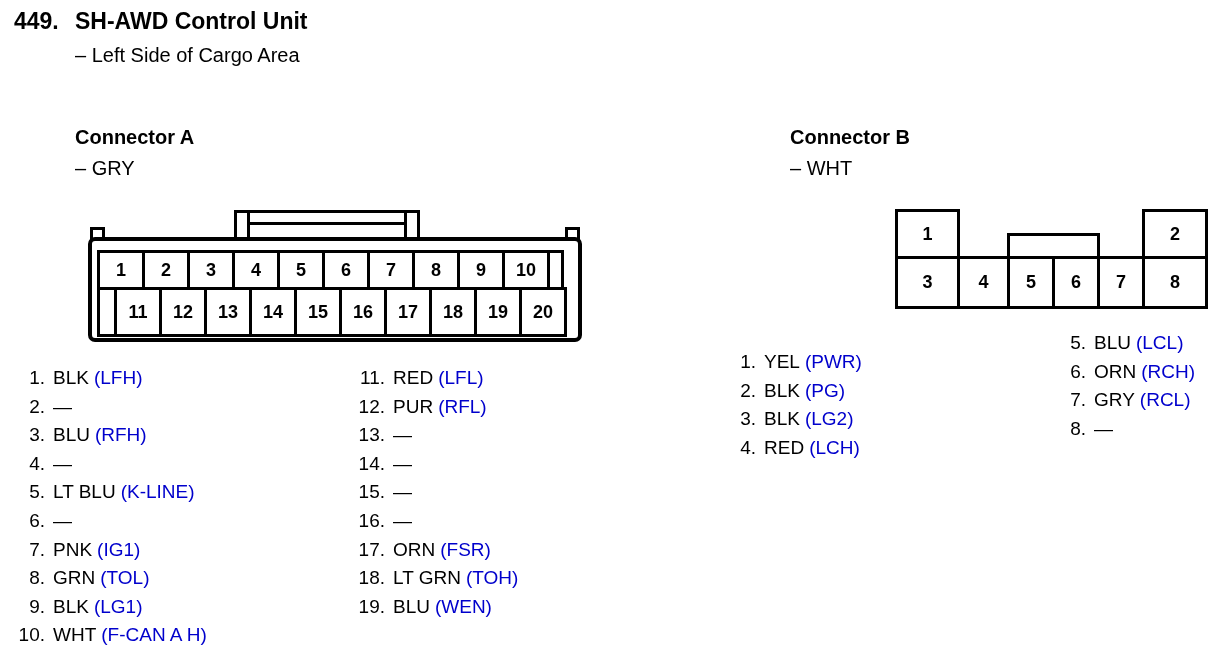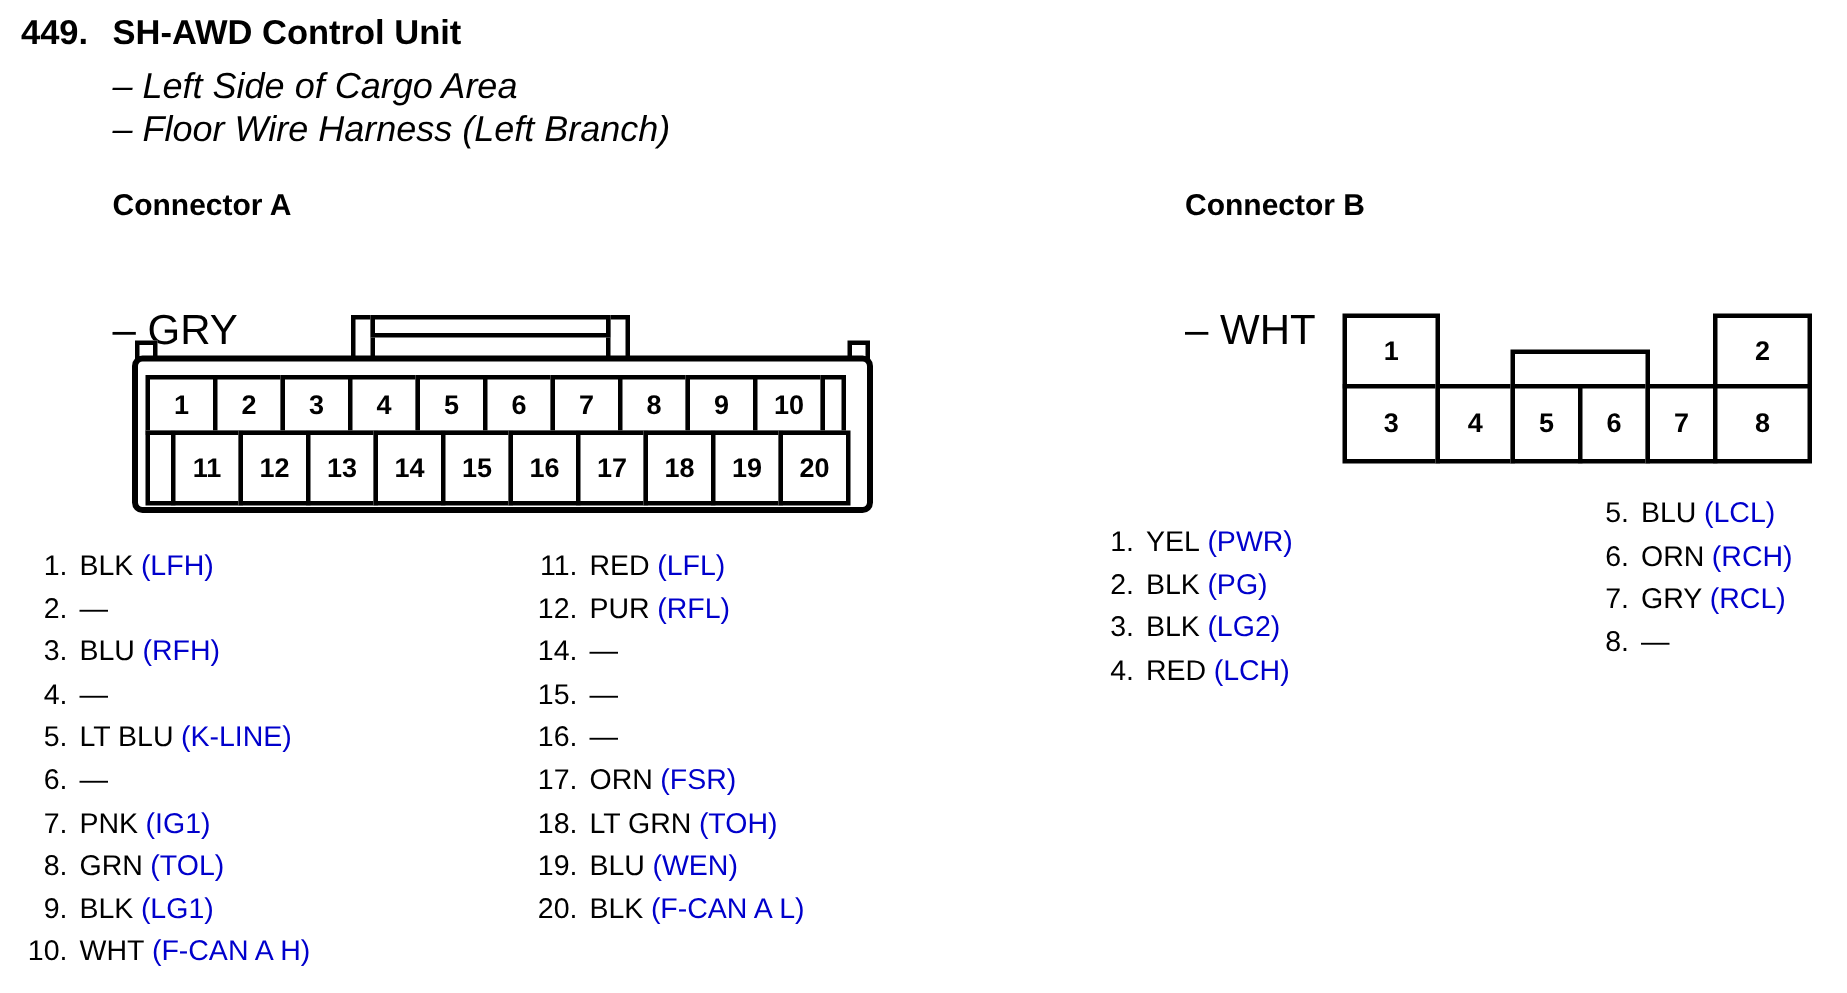--- a/index.html
+++ b/index.html
@@ -3,24 +3,24 @@
 <meta charset="utf-8">
 <style>
   * { margin:0; padding:0; box-sizing:border-box; }
   html,body { background:#ffffff; }
   body { font-family:"Liberation Sans", sans-serif; color:#000; }
   .page { position:relative; width:1231px; height:662px; background:#fff; overflow:hidden;padding-left:28px; }
 
   
   .title-row { position:absolute; left:14px; top:8px; display:flex; font-size:23px; font-weight:bold; }
   .item-num { display:inline-block; width:61px; }
-  .loc { position:absolute; left:75px; font-size:24px;font-style:italic; }
+  .loc { position:absolute; left:75px; font-size:20px; }
 
   .conn-head { position:absolute; top:126px; font-size:20px; font-weight:bold; }
-  .conn-color { position:absolute; top:157px; font-size:28px;margin-top:47px; }
+  .conn-color { position:absolute; top:157px; font-size:20px; }
 
   
   .cell { border:3px solid #000; background:#fff; display:flex; align-items:center; justify-content:center;
           font-weight:bold; font-size:18px; }
   .row { position:absolute; display:flex; z-index:3; }
   .row .cell { margin-left:-3px; }
   .row .cell:first-child { margin-left:0; }
 
   
   .conn-a { position:absolute; left:88px; top:208px; width:494px; height:134px; }
@@ -54,21 +54,20 @@
 </head>
 <body>
 
 <div class="page">
 
   <div class="title-row">
     <span class="item-num">449.</span>
     <span class="item-title">SH-AWD Control Unit</span>
   </div>
   <div class="loc" style="top:44px">– Left Side of Cargo Area</div>
-  <div class="loc" style="top:73px">– Floor Wire Harness (Left Branch)</div>
 
   <div class="conn-head" style="left:75px">Connector A</div>
   <div class="conn-color" style="left:75px">– GRY</div>
   <div class="conn-head" style="left:790px">Connector B</div>
   <div class="conn-color" style="left:790px">– WHT</div>
 
   <div class="conn-a">
     <div class="ca-post" style="left:146px"></div>
     <div class="ca-post" style="left:316px"></div>
     <div class="ca-bar"></div>
@@ -128,27 +127,27 @@
     <div class="pin-row"><span class="pin-num">6.</span><span class="pin-wire">—</span><span class="pin-signal"></span></div>
     <div class="pin-row"><span class="pin-num">7.</span><span class="pin-wire">PNK</span><span class="pin-signal">(IG1)</span></div>
     <div class="pin-row"><span class="pin-num">8.</span><span class="pin-wire">GRN</span><span class="pin-signal">(TOL)</span></div>
     <div class="pin-row"><span class="pin-num">9.</span><span class="pin-wire">BLK</span><span class="pin-signal">(LG1)</span></div>
     <div class="pin-row"><span class="pin-num">10.</span><span class="pin-wire">WHT</span><span class="pin-signal">(F-CAN A H)</span></div>
   </div>
 
   <div class="pinlist" style="left:352px; top:364px">
     <div class="pin-row"><span class="pin-num">11.</span><span class="pin-wire">RED</span><span class="pin-signal">(LFL)</span></div>
     <div class="pin-row"><span class="pin-num">12.</span><span class="pin-wire">PUR</span><span class="pin-signal">(RFL)</span></div>
+    <div class="pin-row"><span class="pin-num">13.</span><span class="pin-wire">—</span><span class="pin-signal"></span></div>
     <div class="pin-row"><span class="pin-num">14.</span><span class="pin-wire">—</span><span class="pin-signal"></span></div>
     <div class="pin-row"><span class="pin-num">15.</span><span class="pin-wire">—</span><span class="pin-signal"></span></div>
     <div class="pin-row"><span class="pin-num">16.</span><span class="pin-wire">—</span><span class="pin-signal"></span></div>
     <div class="pin-row"><span class="pin-num">17.</span><span class="pin-wire">ORN</span><span class="pin-signal">(FSR)</span></div>
     <div class="pin-row"><span class="pin-num">18.</span><span class="pin-wire">LT GRN</span><span class="pin-signal">(TOH)</span></div>
     <div class="pin-row"><span class="pin-num">19.</span><span class="pin-wire">BLU</span><span class="pin-signal">(WEN)</span></div>
-    <div class="pin-row"><span class="pin-num">20.</span><span class="pin-wire">BLK</span><span class="pin-signal">(F-CAN A L)</span></div>
   </div>
 
   <div class="pinlist plb" style="left:734px; top:348px">
     <div class="pin-row"><span class="pin-num">1.</span><span class="pin-wire">YEL</span><span class="pin-signal">(PWR)</span></div>
     <div class="pin-row"><span class="pin-num">2.</span><span class="pin-wire">BLK</span><span class="pin-signal">(PG)</span></div>
     <div class="pin-row"><span class="pin-num">3.</span><span class="pin-wire">BLK</span><span class="pin-signal">(LG2)</span></div>
     <div class="pin-row"><span class="pin-num">4.</span><span class="pin-wire">RED</span><span class="pin-signal">(LCH)</span></div>
   </div>
 
   <div class="pinlist plb" style="left:1064px; top:329px">

